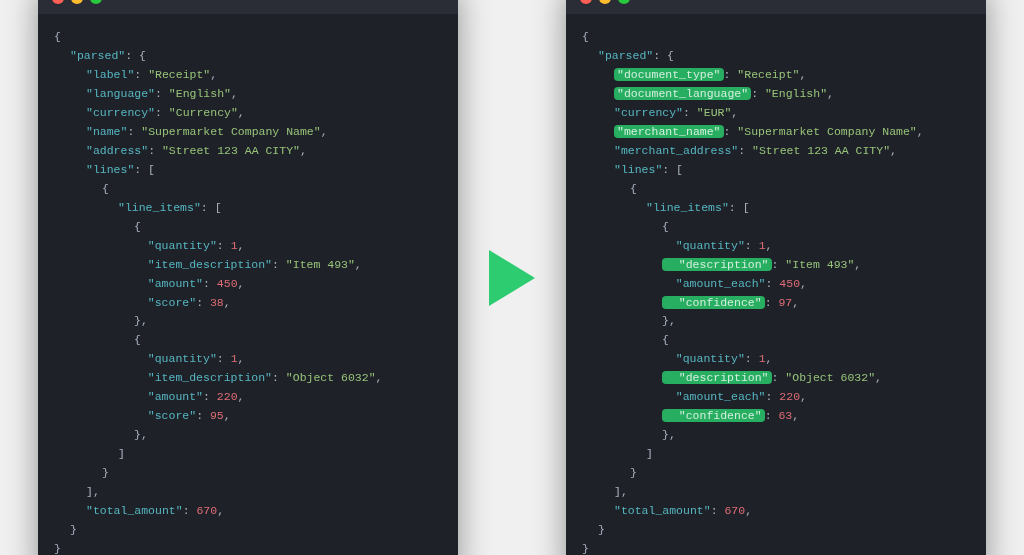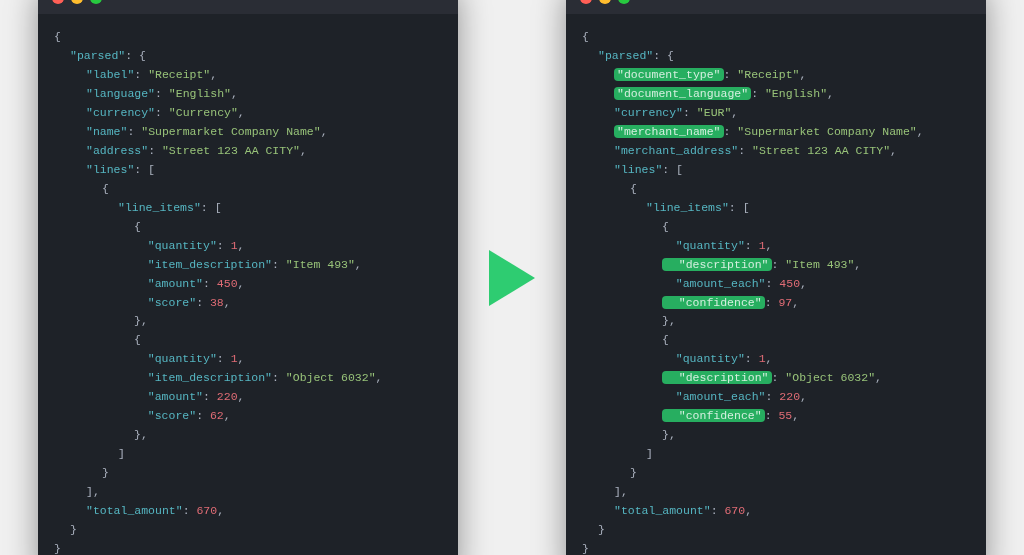--- a/index.html
+++ b/index.html
@@ -120,21 +120,21 @@
       <span class="line indent5"><span class="c-bracket">{</span></span>
       <span class="line indent5"><span class="c-key">  "quantity"</span><span class="c-bracket">: </span><span class="c-number">1</span><span class="c-bracket">,</span></span>
       <span class="line indent5"><span class="c-key">  "item_description"</span><span class="c-bracket">: </span><span class="c-string">"Item 493"</span><span class="c-bracket">,</span></span>
       <span class="line indent5"><span class="c-key">  "amount"</span><span class="c-bracket">: </span><span class="c-number">450</span><span class="c-bracket">,</span></span>
       <span class="line indent5"><span class="c-key">  "score"</span><span class="c-bracket">: </span><span class="c-number">38</span><span class="c-bracket">,</span></span>
       <span class="line indent5"><span class="c-bracket">},</span></span>
       <span class="line indent5"><span class="c-bracket">{</span></span>
       <span class="line indent5"><span class="c-key">  "quantity"</span><span class="c-bracket">: </span><span class="c-number">1</span><span class="c-bracket">,</span></span>
       <span class="line indent5"><span class="c-key">  "item_description"</span><span class="c-bracket">: </span><span class="c-string">"Object 6032"</span><span class="c-bracket">,</span></span>
       <span class="line indent5"><span class="c-key">  "amount"</span><span class="c-bracket">: </span><span class="c-number">220</span><span class="c-bracket">,</span></span>
-      <span class="line indent5"><span class="c-key">  "score"</span><span class="c-bracket">: </span><span class="c-number">62</span><span class="c-bracket">,</span></span>
+      <span class="line indent5"><span class="c-key">  "score"</span><span class="c-bracket">: </span><span class="c-number">95</span><span class="c-bracket">,</span></span>
       <span class="line indent5"><span class="c-bracket">},</span></span>
       <span class="line indent4"><span class="c-bracket">]</span></span>
       <span class="line indent3"><span class="c-bracket">}</span></span>
       <span class="line indent2"><span class="c-bracket">],</span></span>
       <span class="line indent2"><span class="c-key">"total_amount"</span><span class="c-bracket">: </span><span class="c-number">670</span><span class="c-bracket">,</span></span>
       <span class="line indent1"><span class="c-bracket">}</span></span>
       <span class="line c-bracket">}</span>
     </div>
   </div>
 
@@ -162,21 +162,21 @@
       <span class="line indent5"><span class="c-bracket">{</span></span>
       <span class="line indent5"><span class="c-key">  "quantity"</span><span class="c-bracket">: </span><span class="c-number">1</span><span class="c-bracket">,</span></span>
       <span class="line indent5"><span class="c-highlight-key">  "description"</span><span class="c-bracket">: </span><span class="c-string">"Item 493"</span><span class="c-bracket">,</span></span>
       <span class="line indent5"><span class="c-key">  "amount_each"</span><span class="c-bracket">: </span><span class="c-number">450</span><span class="c-bracket">,</span></span>
       <span class="line indent5"><span class="c-highlight-key">  "confidence"</span><span class="c-bracket">: </span><span class="c-number">97</span><span class="c-bracket">,</span></span>
       <span class="line indent5"><span class="c-bracket">},</span></span>
       <span class="line indent5"><span class="c-bracket">{</span></span>
       <span class="line indent5"><span class="c-key">  "quantity"</span><span class="c-bracket">: </span><span class="c-number">1</span><span class="c-bracket">,</span></span>
       <span class="line indent5"><span class="c-highlight-key">  "description"</span><span class="c-bracket">: </span><span class="c-string">"Object 6032"</span><span class="c-bracket">,</span></span>
       <span class="line indent5"><span class="c-key">  "amount_each"</span><span class="c-bracket">: </span><span class="c-number">220</span><span class="c-bracket">,</span></span>
-      <span class="line indent5"><span class="c-highlight-key">  "confidence"</span><span class="c-bracket">: </span><span class="c-number">55</span><span class="c-bracket">,</span></span>
+      <span class="line indent5"><span class="c-highlight-key">  "confidence"</span><span class="c-bracket">: </span><span class="c-number">63</span><span class="c-bracket">,</span></span>
       <span class="line indent5"><span class="c-bracket">},</span></span>
       <span class="line indent4"><span class="c-bracket">]</span></span>
       <span class="line indent3"><span class="c-bracket">}</span></span>
       <span class="line indent2"><span class="c-bracket">],</span></span>
       <span class="line indent2"><span class="c-key">"total_amount"</span><span class="c-bracket">: </span><span class="c-number">670</span><span class="c-bracket">,</span></span>
       <span class="line indent1"><span class="c-bracket">}</span></span>
       <span class="line c-bracket">}</span>
     </div>
   </div>
 

